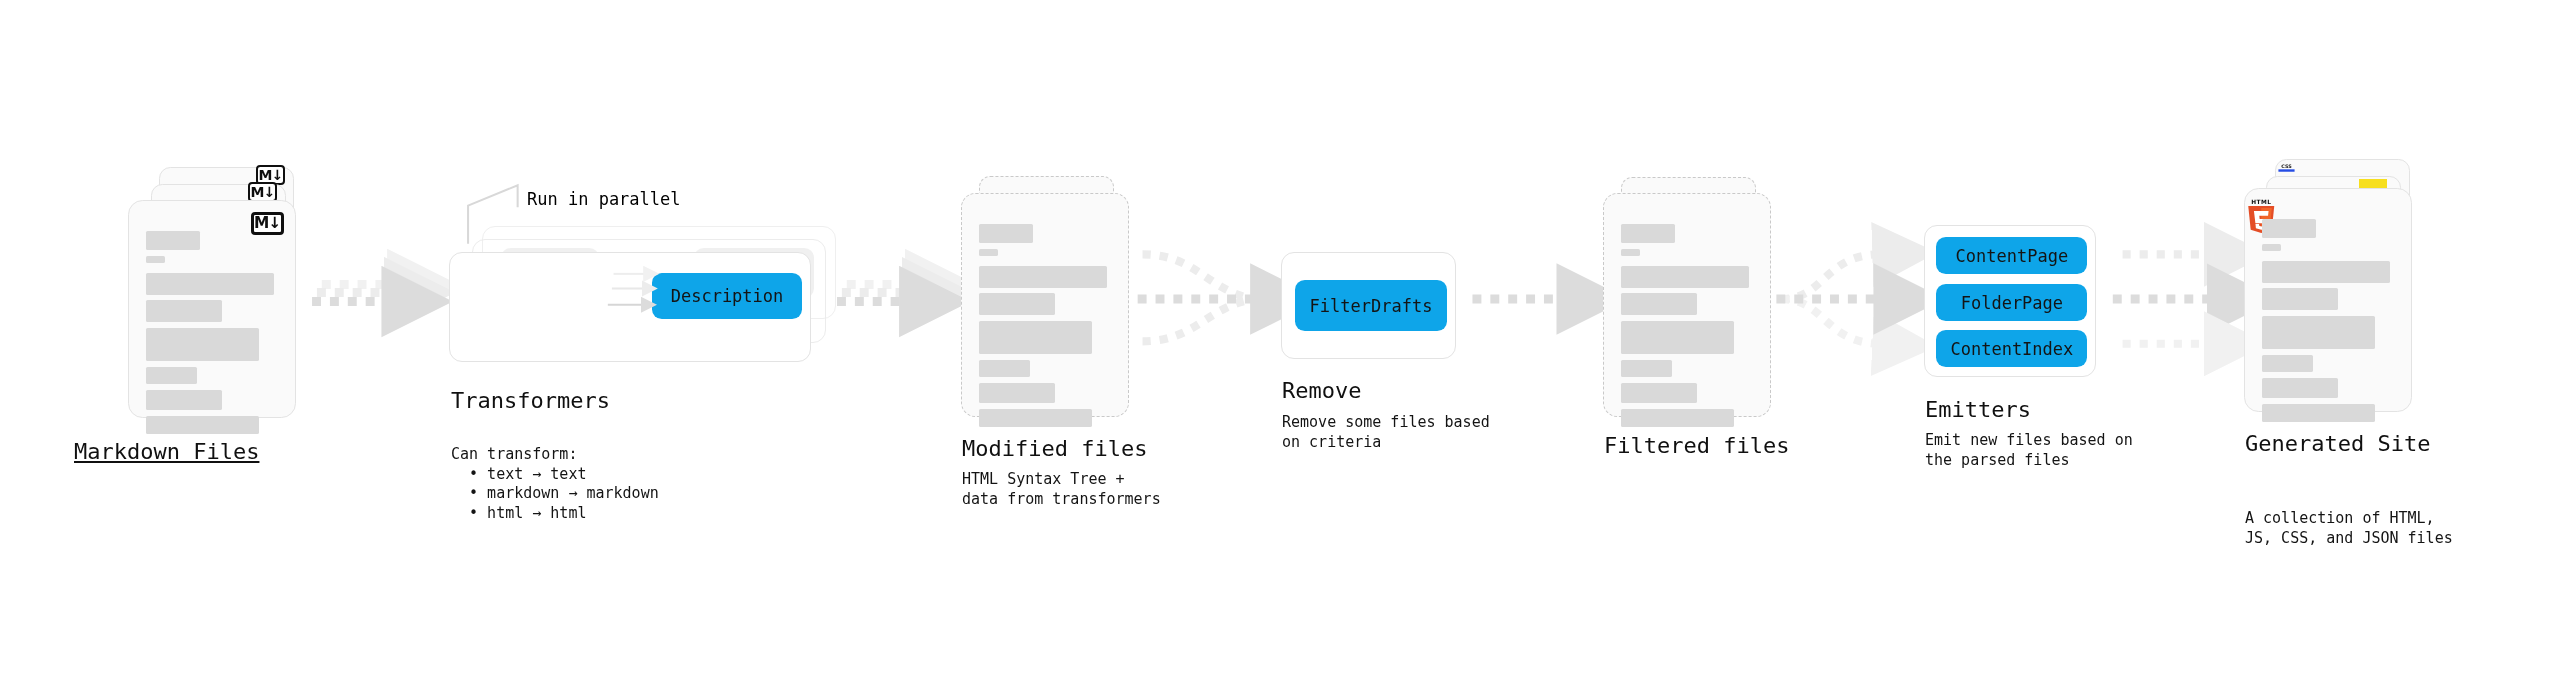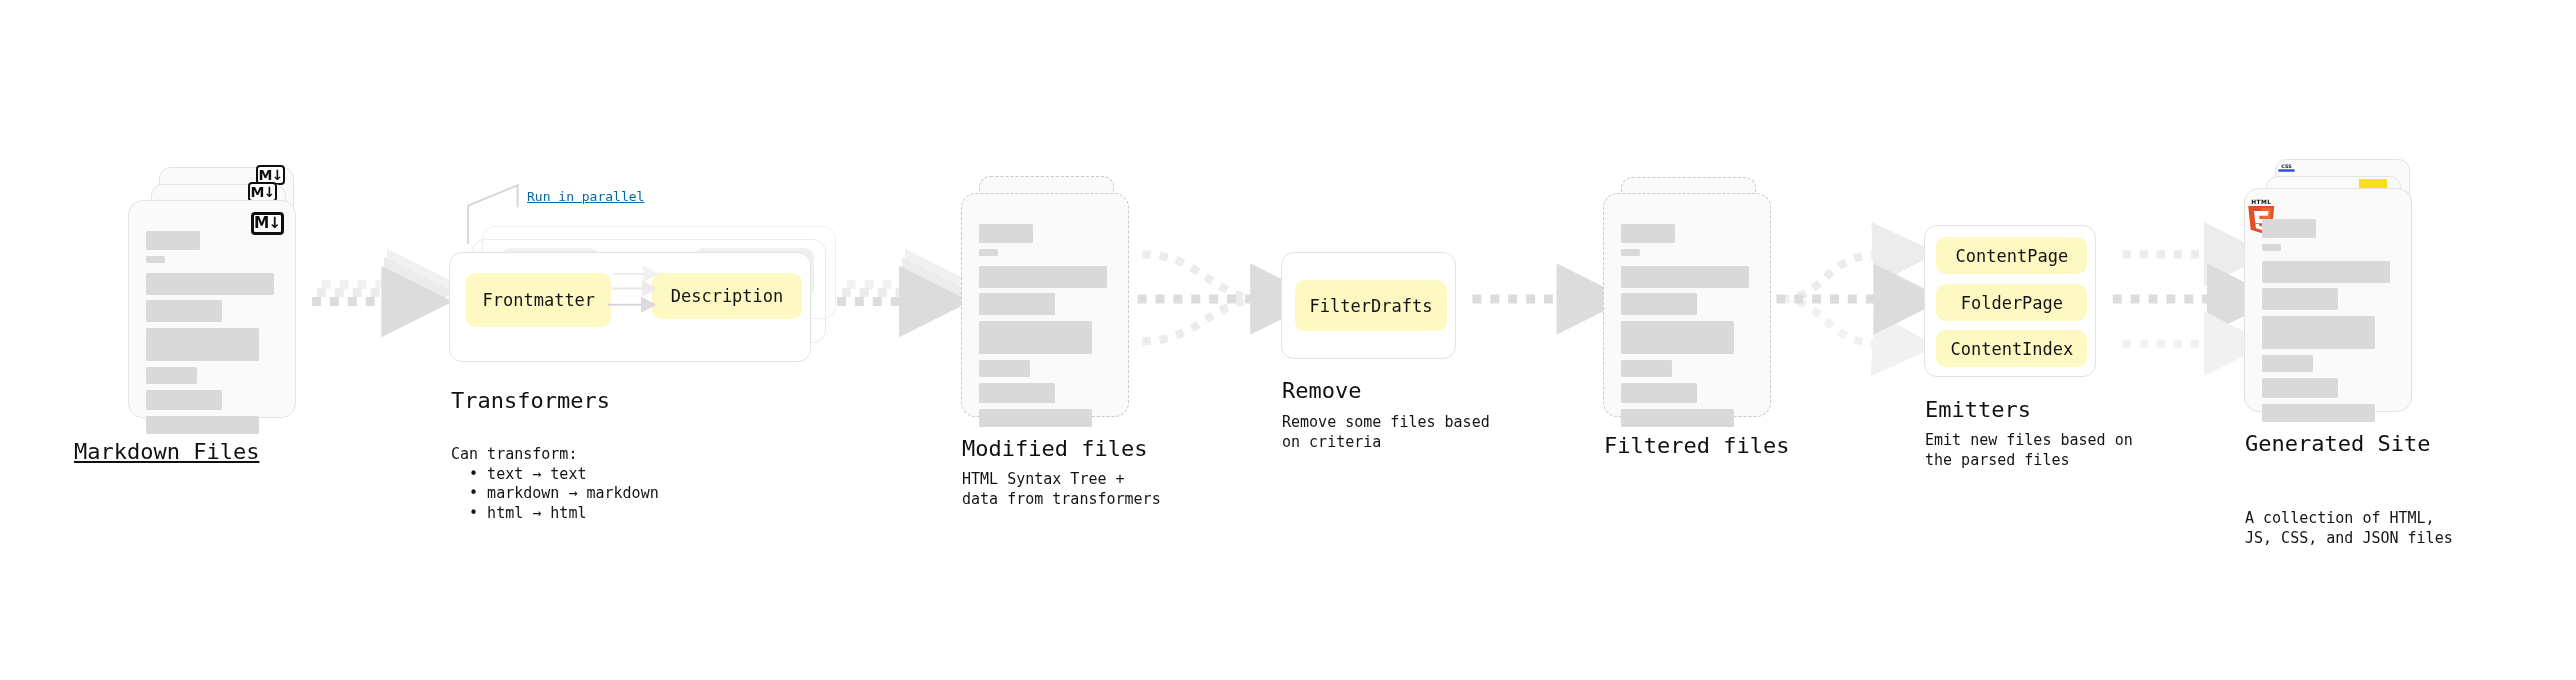--- a/index.html
+++ b/index.html
@@ -45,39 +45,39 @@
   
   .box{
     position:absolute;box-sizing:border-box;
     border:1.6px solid #e3e3e3;border-radius:13px;background:#ffffff;
   }
   .box.ghost1{background:rgba(255,255,255,0);border-color:#efefef;}
   .box.ghost2{background:rgba(255,255,255,0);border-color:#ececec;}
 
   .pill{
     position:absolute;box-sizing:border-box;
-    background:#fef9c3;border-radius:9.8px;
+    background:#0ea5e9;border-radius:9.8px;
     display:flex;align-items:center;justify-content:center;
     font-size:17px;color:#141414;white-space:nowrap;
   }
   .pill.g1{background:rgba(215,215,215,.38);color:transparent;}
   .pill.g2{background:rgba(215,215,215,.62);color:transparent;}
 
   
   .title{
     position:absolute;white-space:nowrap;
     font-size:22px;letter-spacing:0px;color:#101010;
   }
   .sub{
     position:absolute;white-space:pre;
     font-size:15px;line-height:19.5px;color:#141414;
   }
   .ghost-label{
     position:absolute;white-space:nowrap;
-    font-size:13px;color:#0369a1;text-decoration:underline;
+    font-size:17px;color:#000000;
   }
 
   svg{position:absolute;left:0;top:0;overflow:visible;}
 </style>
 </head>
 <body>
 
 <div class="stage">
 
   <svg width="2576" height="681" viewBox="0 0 3170 838">
@@ -165,21 +165,20 @@
       <div class="pill g1" style="left:18px;top:21px;width:98px;height:50px;"></div>
       <div class="pill g1" style="left:211px;top:21px;width:120px;height:50px;"></div>
     </div>
 
     <div class="box ghost2" style="left:472px;top:239px;width:354px;height:104px;">
       <div class="pill g2" style="left:13px;top:23px;width:98px;height:54px;"></div>
       <div class="pill g2" style="left:206px;top:23px;width:120px;height:54px;"></div>
     </div>
 
     <div class="box" style="left:449px;top:252px;width:362px;height:110px;">
-      <div class="pill" style="left:16.3px;top:20.3px;width:145px;height:54px;">Frontmatter</div>
       <div class="pill" style="left:202px;top:20.3px;width:150px;height:46px;">Description</div>
     </div>
 
     <svg width="2576" height="681" viewBox="0 0 3170 838">
       <line x1="755" y1="337" x2="793" y2="337" stroke="#ededed" stroke-width="2.5" marker-end="url(#ahll)"></line>
       <line x1="753" y1="355" x2="791" y2="355" stroke="#e8e8e8" stroke-width="2.5" marker-end="url(#ahl)"></line>
       <line x1="748" y1="375" x2="790" y2="375" stroke="#d6d6d6" stroke-width="2.5" marker-end="url(#ah)"></line>
     </svg>
 
     <div class="title" style="left:451px;top:388px;">Transformers</div>

